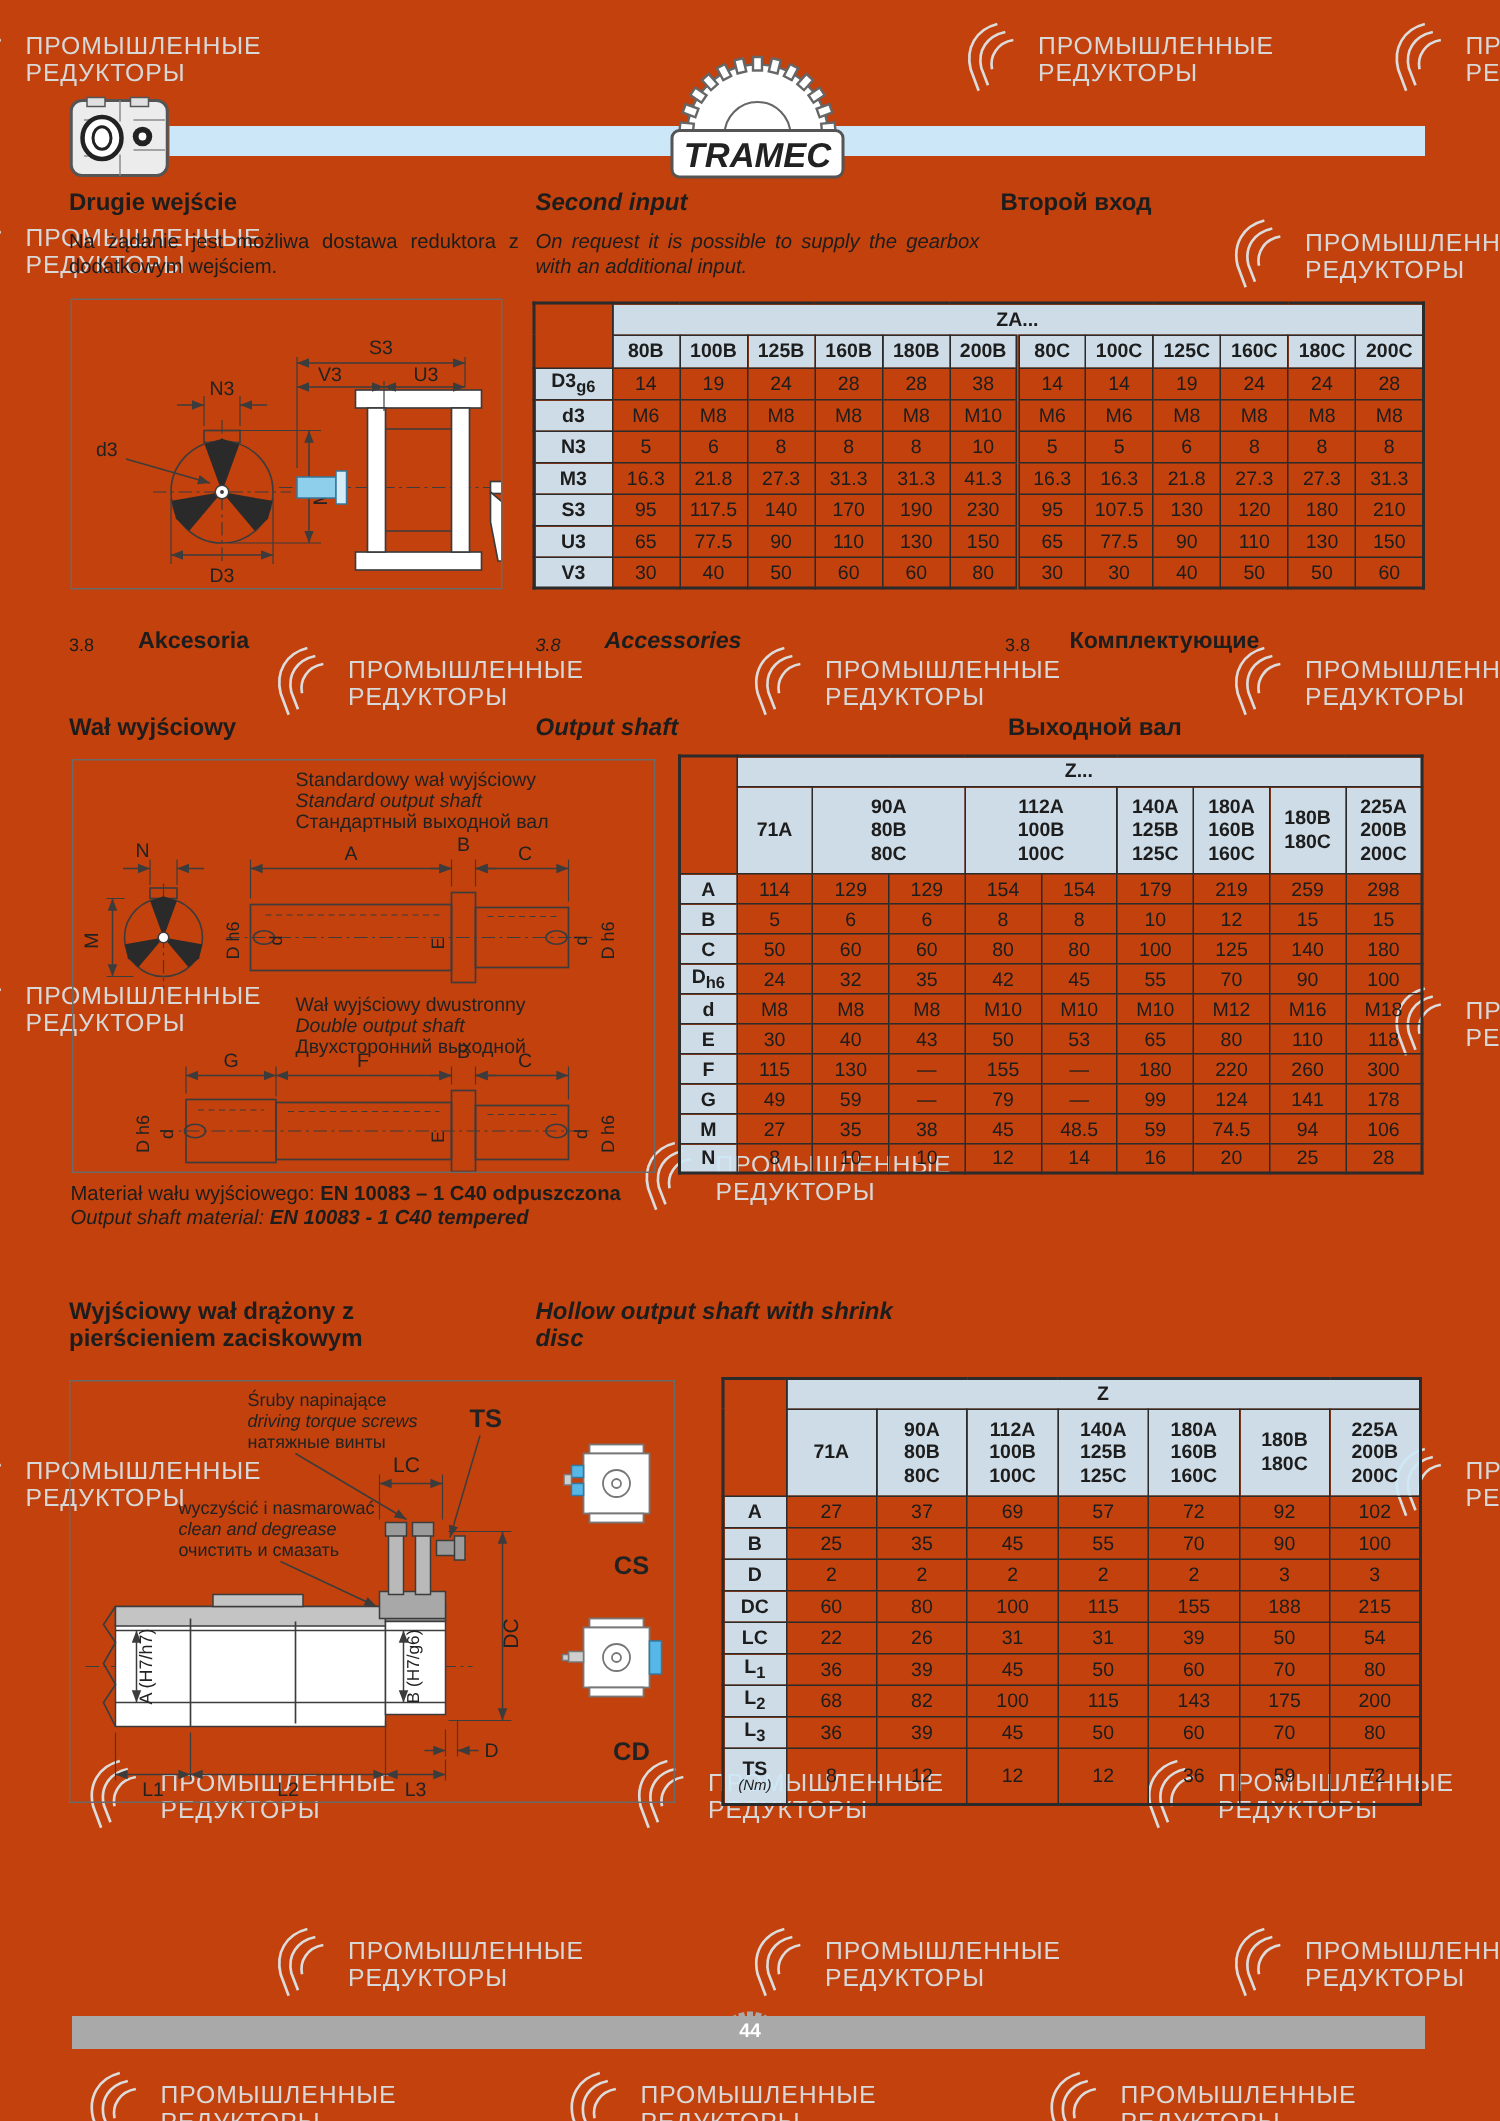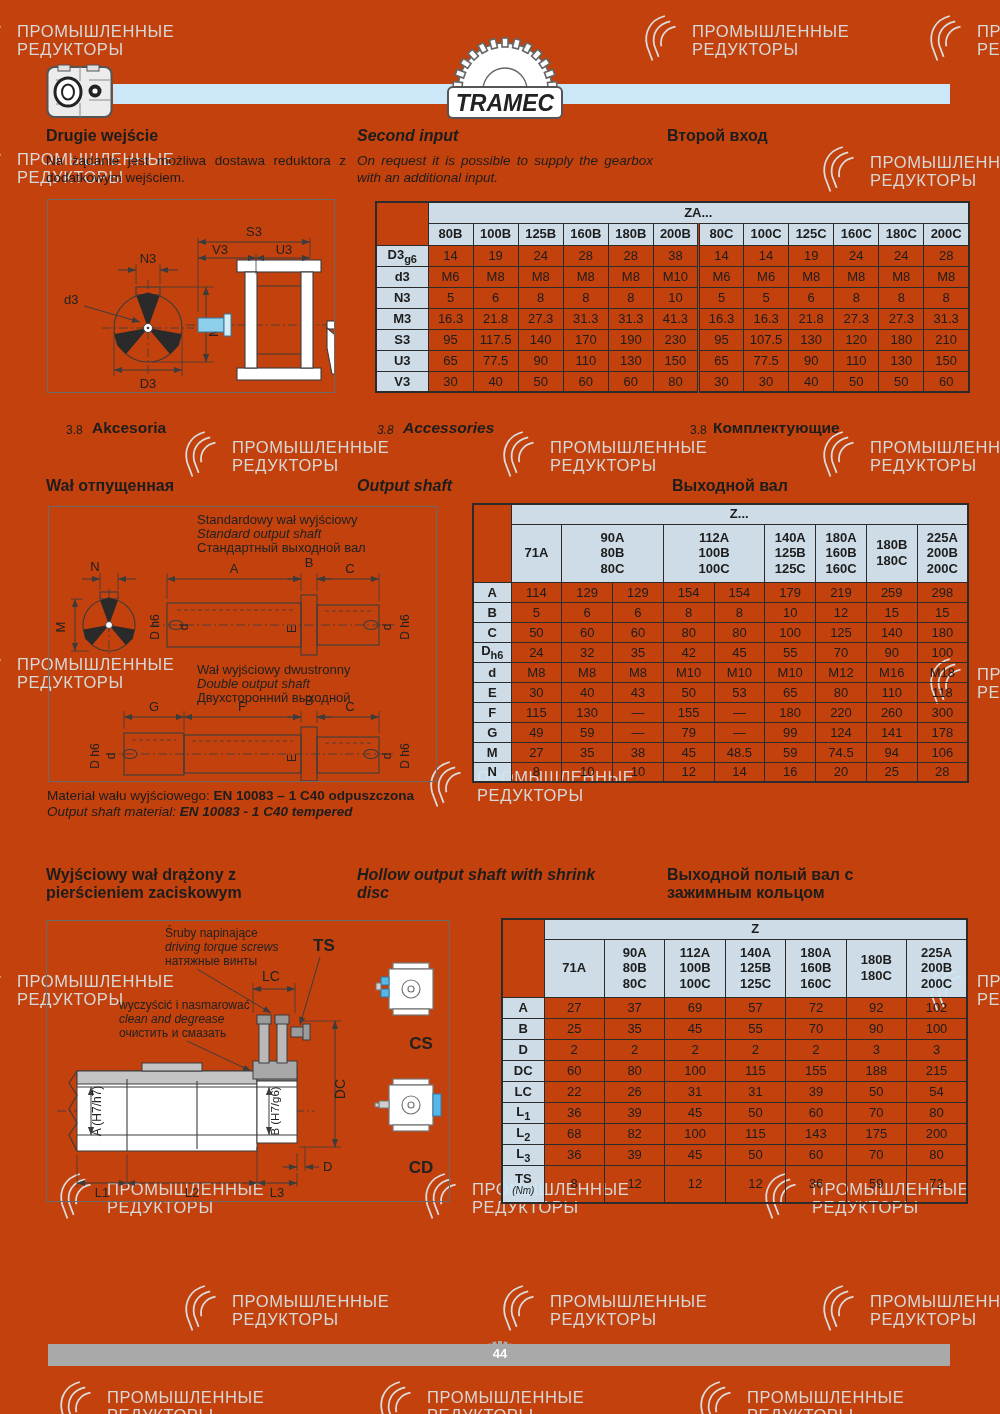--- a/index.html
+++ b/index.html
@@ -8,36 +8,36 @@
   .abs{position:absolute;}
   
   .wm{position:absolute;display:flex;align-items:center;gap:4px;z-index:0;color:#d8d8d8;white-space:nowrap;}
   .wm .t{font-size:16.5px;line-height:1.12;letter-spacing:.6px;}
   
   #hdr-bar{background:#cbe7f8;z-index:1;}
   
   .h1{font-size:16px;font-weight:bold;z-index:2;}
   .it{font-style:italic;}
   .para{font-size:13.5px;line-height:1.28;text-align:justify;z-index:2;}
-  .secnum{font-size:12px;z-index:2;margin-left:20px;}
+  .secnum{font-size:12px;z-index:2;}
   .sech{font-size:15.5px;font-weight:bold;z-index:2;}
   
   .diagbox{border:1px solid #6a6a6a;z-index:2;background:transparent;}
   svg text{fill:#222;font-family:"Liberation Sans",sans-serif;}
   .ln{stroke:#3c3c3c;stroke-width:1.1;fill:none;}
   .dim{stroke:#3c3c3c;stroke-width:1;fill:none;}
   .ext{stroke:#3c3c3c;stroke-width:.8;fill:none;}
   .cl{stroke:#3c3c3c;stroke-width:.8;fill:none;stroke-dasharray:9 3 2 3;}
   .kw{stroke:#3c3c3c;stroke-width:.8;fill:none;stroke-dasharray:4 3;}
   .dt{font-size:13px;}
   .dts{font-size:12px;}
   
   .twrap{z-index:2;}
   table{border-collapse:collapse;table-layout:fixed;width:100%;font-size:13px;text-align:center;
-        border:2px solid #2b2b2b;margin-left:20px;}
+        border:2px solid #2b2b2b;}
   th,td{border:1px solid #2b2b2b;padding:0;overflow:hidden;}
   thead th{background:rgba(205,232,247,.93);font-weight:bold;line-height:1.2;}
   th.corner{background:transparent;}
   tbody th{background:rgba(205,232,247,.93);font-weight:bold;}
   tbody td{background:transparent;}
   .subscript{font-size:11px;vertical-align:sub;}
   .sub-below{font-size:10px;font-weight:normal;line-height:1;font-style:italic;}
   .group-divider{border-left:3px double #2b2b2b;}
   
   .mat{font-size:13.5px;line-height:1.22;z-index:2;}
@@ -592,21 +592,21 @@
       </table>
     </div>
 
   <div class="abs secnum" style="left:46px;top:423px">3.8</div>
   <div class="abs sech" style="left:92px;top:419px">Akcesoria</div>
   <div class="abs secnum it" style="left:357px;top:423px">3.8</div>
   <div class="abs sech it" style="left:403px;top:419px">Accessories</div>
   <div class="abs secnum" style="left:670px;top:423px">3.8</div>
   <div class="abs sech" style="left:713px;top:419px">Комплектующие</div>
 
-  <div class="abs h1" style="left:46px;top:477px">Wał отпущенная</div>
+  <div class="abs h1" style="left:46px;top:477px">Wał wyjściowy</div>
   <div class="abs h1 it" style="left:357px;top:477px">Output shaft</div>
   <div class="abs h1" style="left:672px;top:477px">Выходной вал</div>
 
   <div class="abs diagbox" style="left:48px;top:506px;width:387px;height:274px">
     <svg width="387" height="274" viewBox="0 0 387 274">
       <defs>
         <marker id="d2a" viewBox="0 0 10 10" refX="9" refY="5" markerWidth="9" markerHeight="9" orient="auto-start-reverse">
           <path d="M0 1.5 L9 5 L0 8.5 Z" fill="#3c3c3c"></path>
         </marker>
       </defs>
@@ -862,21 +862,20 @@
     <span>Materiał wału wyjściowego:</span>
     <b>EN 10083 – 1 C40 odpuszczona</b>
   </div>
   <div class="abs mat it" style="left:47px;top:804px">
     <span>Output shaft material:</span>
     <b>EN 10083 - 1 C40 tempered</b>
   </div>
 
   <div class="abs h1" style="left:46px;top:866px;width:235px">Wyjściowy wał drążony z pierścieniem zaciskowym</div>
   <div class="abs h1 it" style="left:357px;top:866px;width:255px">Hollow output shaft with shrink disc</div>
-  <div class="abs h1" style="left:667px;top:866px;width:235px">Выходной полый вал с зажимным кольцом</div>
 
   <div class="abs diagbox" style="left:46px;top:920px;width:402px;height:280px">
     <svg width="402" height="280" viewBox="0 0 402 280">
       <defs>
         <marker id="d3a" viewBox="0 0 10 10" refX="9" refY="5" markerWidth="9" markerHeight="9" orient="auto-start-reverse">
           <path d="M0 1.5 L9 5 L0 8.5 Z" fill="#3c3c3c"></path>
         </marker>
       </defs>
       <g>
         <text class="dts" x="118" y="16">Śruby napinające</text>

